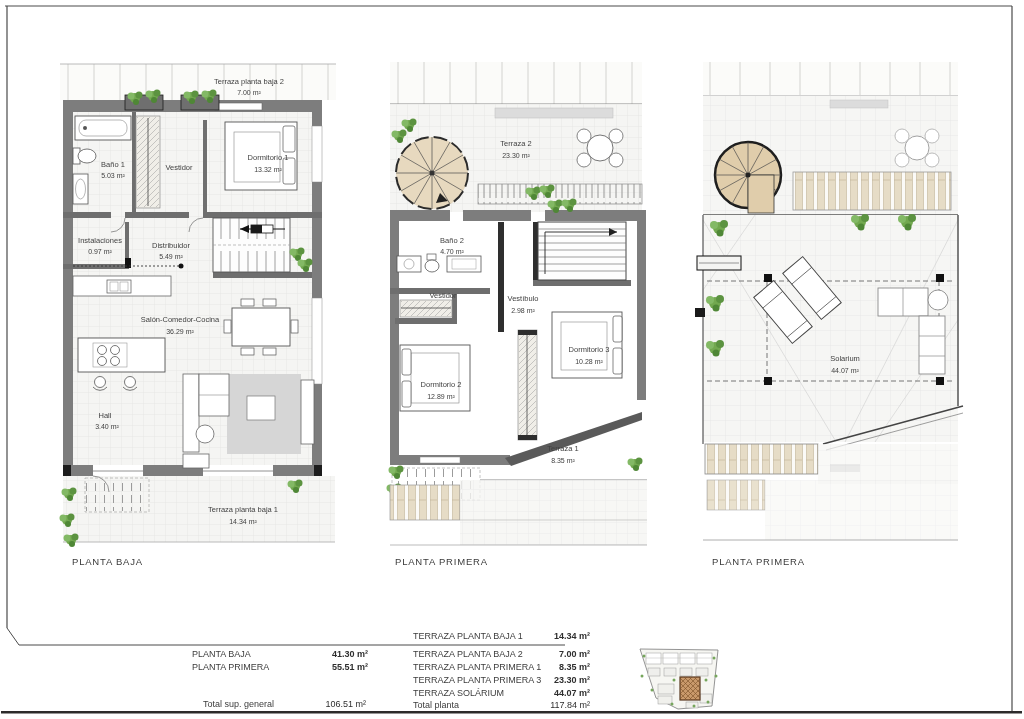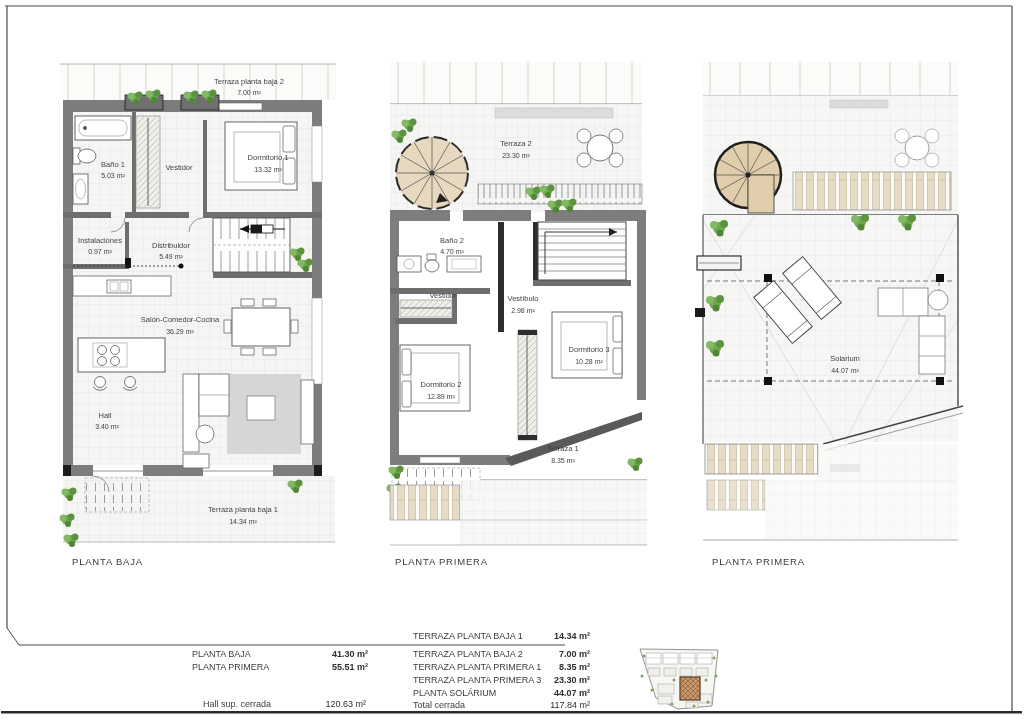--- a/index.html
+++ b/index.html
@@ -525,34 +525,34 @@
 <div class="plan-caption" style="left:72px;top:556px">PLANTA BAJA</div>
 <div class="plan-caption" style="left:395px;top:556px">PLANTA PRIMERA</div>
 <div class="plan-caption" style="left:712px;top:556px">PLANTA PRIMERA</div>
 
 <div>
 
   <div class="sum-label" style="left:192px;top:649px">PLANTA BAJA</div>
   <div class="sum-value b" style="left:288px;top:649px;width:80px">41.30 m²</div>
   <div class="sum-label" style="left:192px;top:662px">PLANTA PRIMERA</div>
   <div class="sum-value b" style="left:288px;top:662px;width:80px">55.51 m²</div>
-  <div class="sum-label" style="left:203px;top:699px">Hall sup. cerrada</div>
-  <div class="sum-value" style="left:288px;top:699px;width:78px">120.63 m²</div>
+  <div class="sum-label" style="left:203px;top:699px">Total sup. general</div>
+  <div class="sum-value" style="left:288px;top:699px;width:78px">106.51 m²</div>
 
   <div class="sum-label" style="left:413px;top:631px">TERRAZA PLANTA BAJA 1</div>
   <div class="sum-value b" style="left:510px;top:631px;width:80px">14.34 m²</div>
   <div class="sum-label" style="left:413px;top:649px">TERRAZA PLANTA BAJA 2</div>
   <div class="sum-value b" style="left:510px;top:649px;width:80px">7.00 m²</div>
   <div class="sum-label" style="left:413px;top:662px">TERRAZA PLANTA PRIMERA 1</div>
   <div class="sum-value b" style="left:510px;top:662px;width:80px">8.35 m²</div>
   <div class="sum-label" style="left:413px;top:675px">TERRAZA PLANTA PRIMERA 3</div>
   <div class="sum-value b" style="left:510px;top:675px;width:80px">23.30 m²</div>
-  <div class="sum-label" style="left:413px;top:688px">PLANTA SOLÁRIUM</div>
+  <div class="sum-label" style="left:413px;top:688px">TERRAZA SOLÁRIUM</div>
   <div class="sum-value b" style="left:510px;top:688px;width:80px">44.07 m²</div>
-  <div class="sum-label" style="left:413px;top:700px">Total cerrada</div>
+  <div class="sum-label" style="left:413px;top:700px">Total planta</div>
   <div class="sum-value" style="left:510px;top:700px;width:80px">117.84 m²</div>
 </div>
 
 <svg class="abs" style="left:628px;top:646px" width="100" height="66" viewBox="0 0 100 66">
   <defs>
     <pattern id="xh" width="5" height="5" patternUnits="userSpaceOnUse">
       <path d="M0 5L5 0M0 0L5 5" stroke="#7a4f26" stroke-width="0.6"></path>
     </pattern>
   </defs>
   <polygon points="12,3 90,4 84,60 50,63 28,52" fill="#f6f6f2" stroke="#888" stroke-width="0.9"></polygon>

